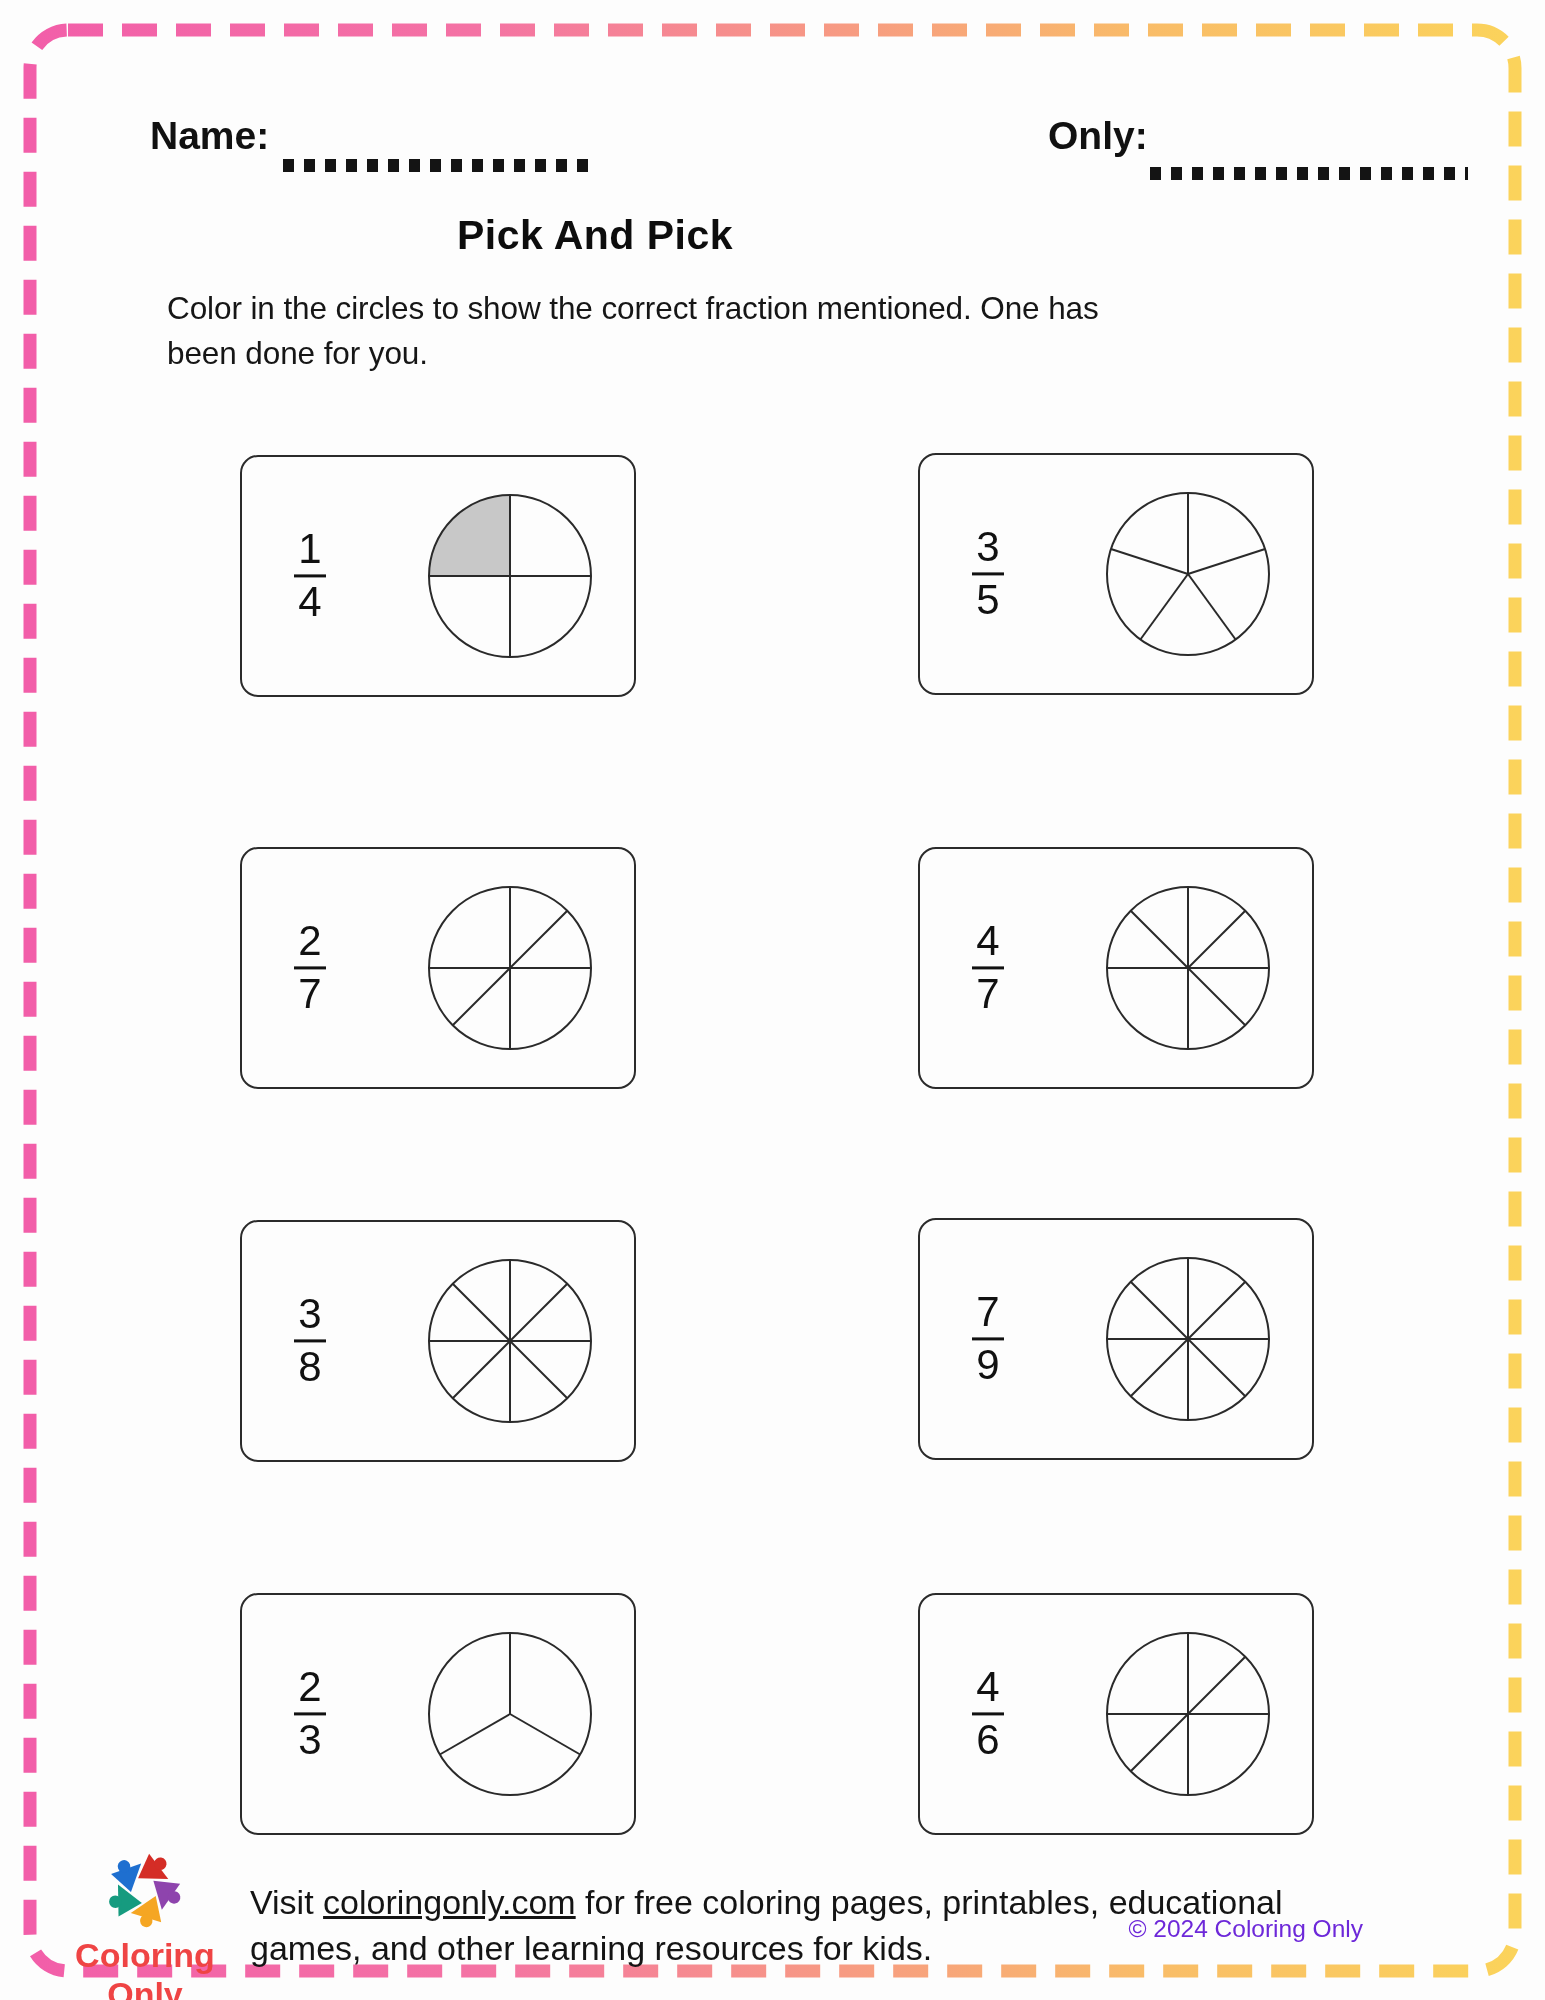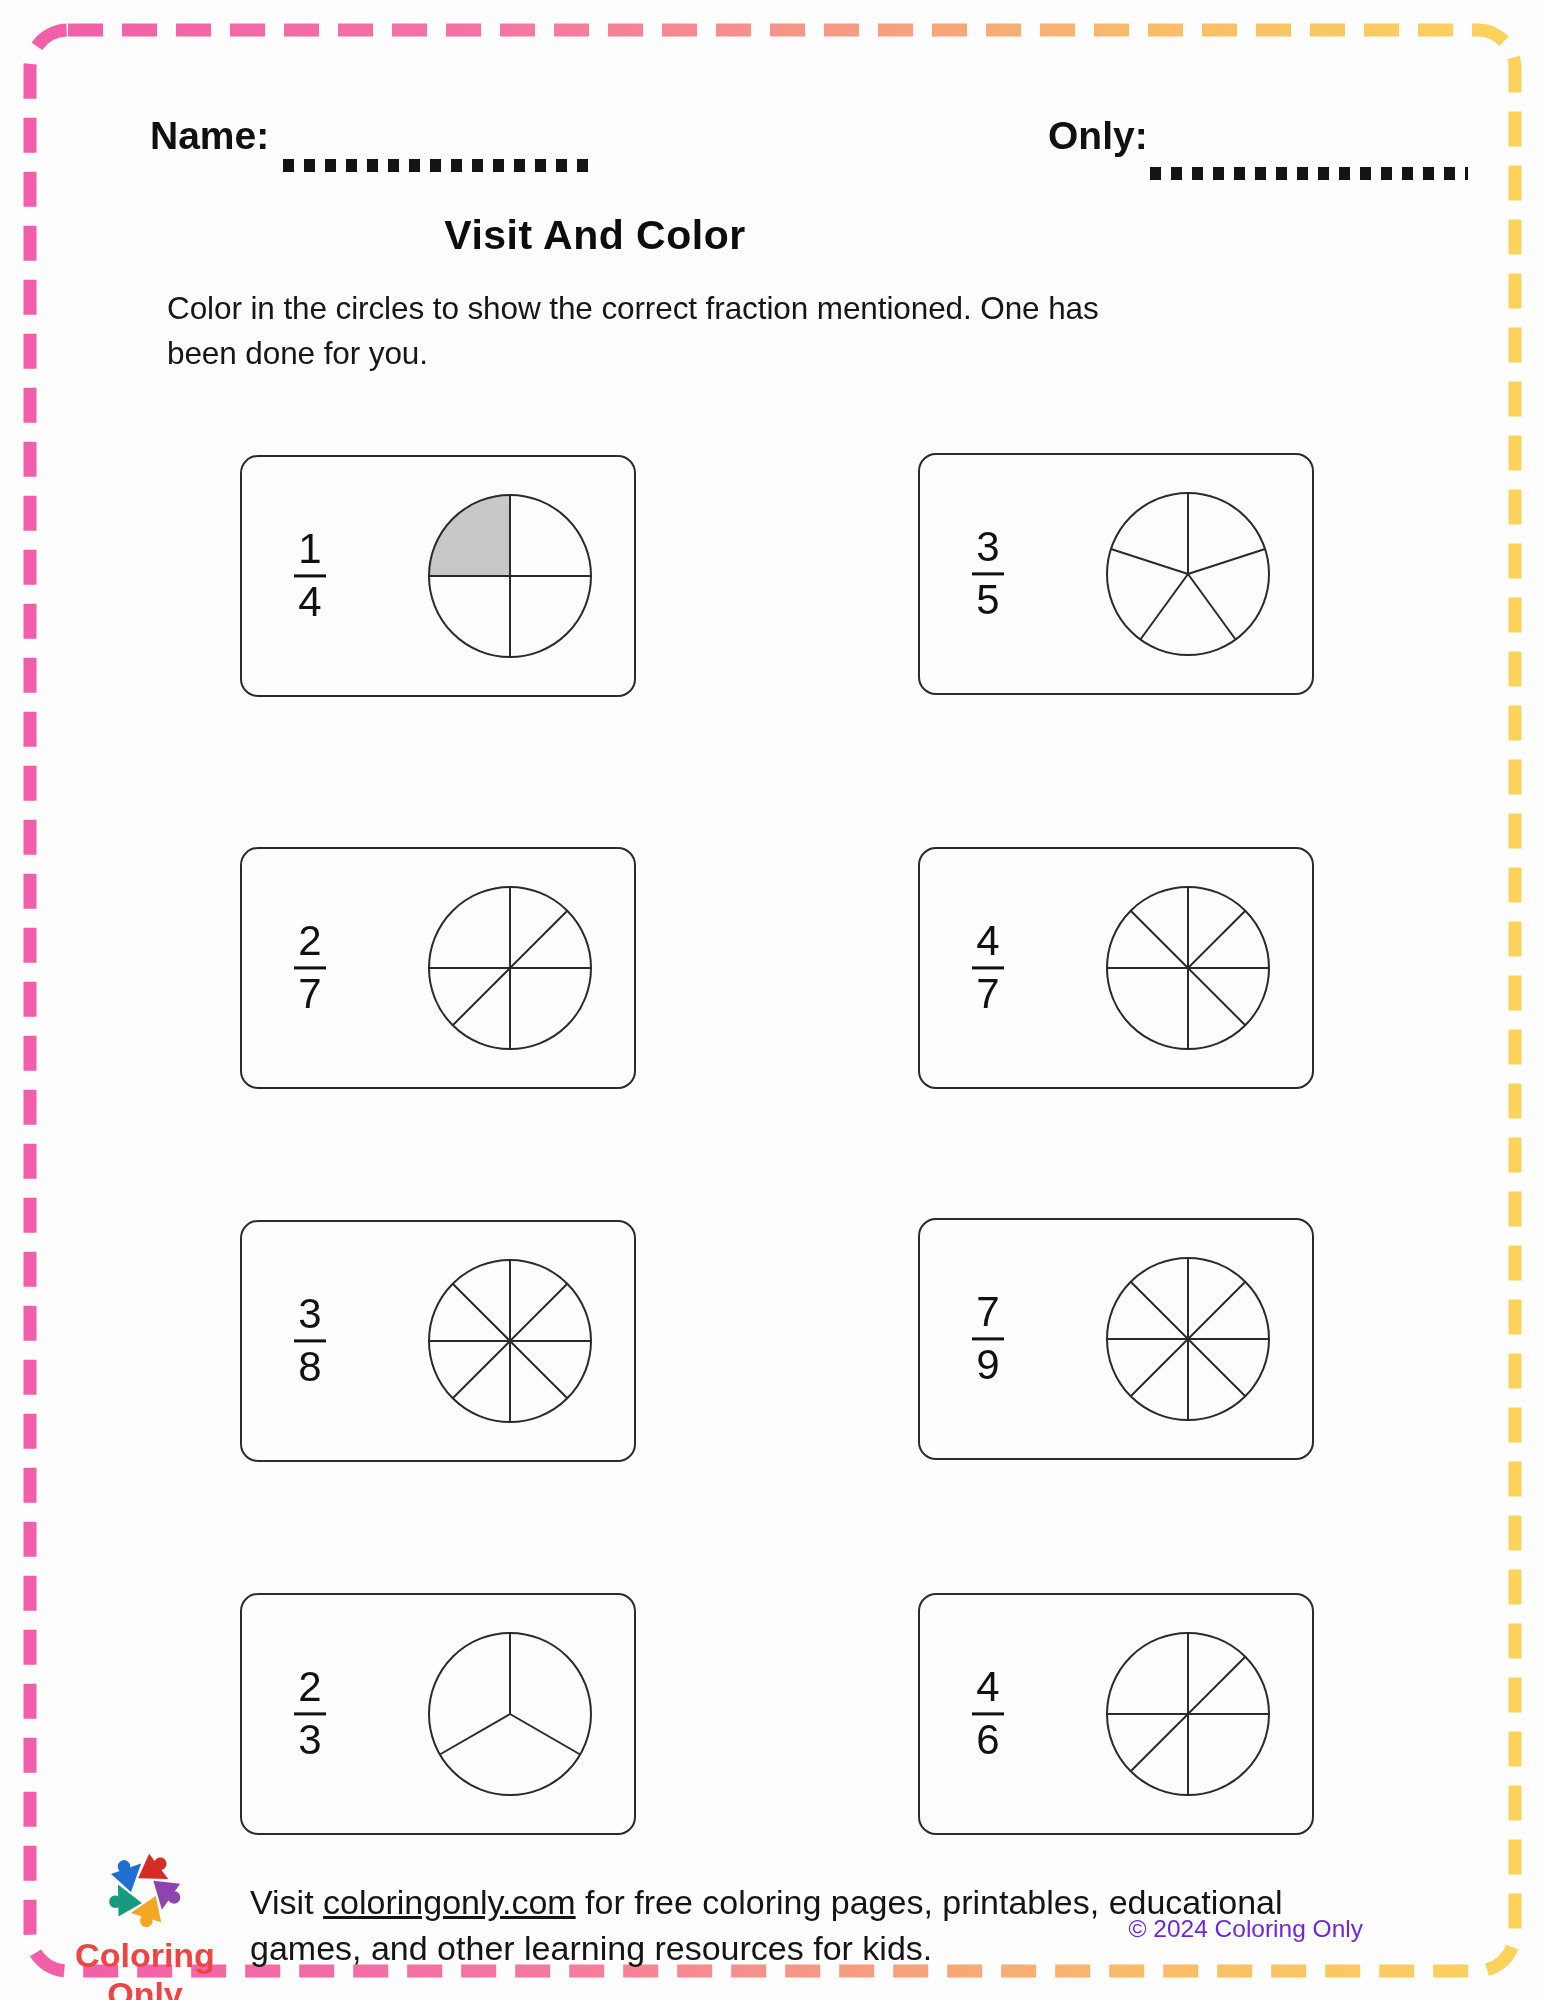--- a/index.html
+++ b/index.html
@@ -85,21 +85,21 @@
     </defs>
     <rect x="30" y="30" width="1485" height="1941" rx="38" ry="38" fill="none" stroke="url(#borderGrad)" stroke-width="13" stroke-dasharray="35 19"></rect>
   </svg>
 
   <div class="name-label">Name:</div>
   <div class="dots name-dots"></div>
 
   <div class="date-label">Only:</div>
   <div class="dots date-dots"></div>
 
-  <div class="page-title">Visit And Color</div>
+  <div class="page-title">Pick And Pick</div>
 
   <div class="instructions">Color in the circles to show the correct fraction mentioned. One has been done for you.</div>
 
   <div id="problems-grid">
       <div class="card">
         <div class="frac">
           <div class="num">1</div>
           <div class="bar"></div>
           <div class="den">4</div>
         </div>

